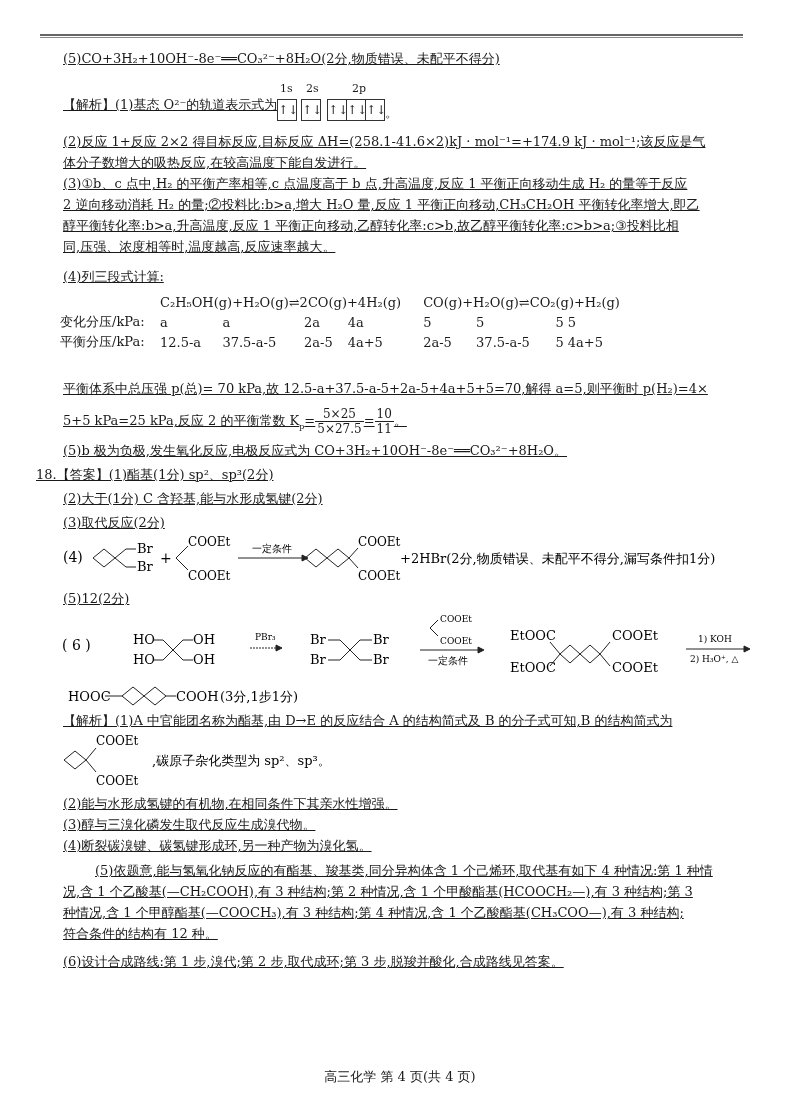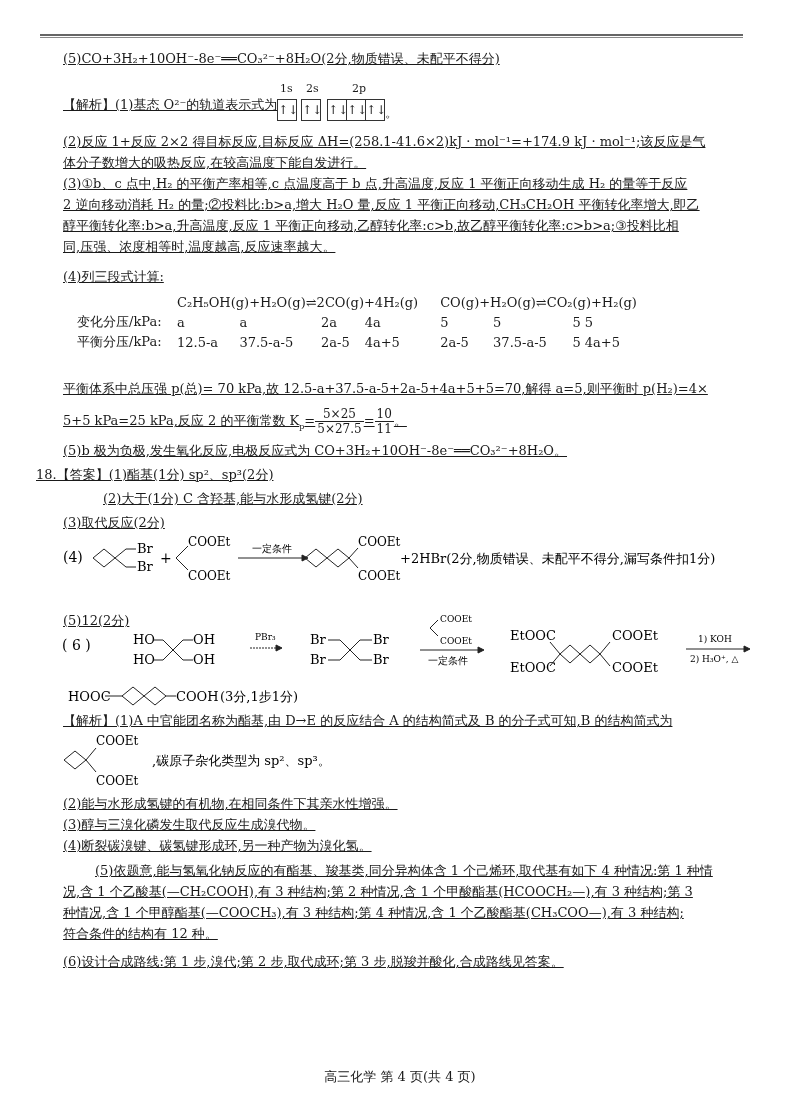--- a/index.html
+++ b/index.html
@@ -8,21 +8,21 @@
   .top-rule { position: absolute; left: 40px; top: 34px; width: 703px; height: 4px;
               border-top: 2px solid #666; border-bottom: 1px solid #888; box-sizing: border-box; }
   .line { position: absolute; left: 63px; white-space: nowrap; line-height: 17px; text-decoration: underline; }
   sub, sup { font-size: 8px; line-height: 0; }
   .orb-wrap { position: absolute; left: 277px; top: 82px; }
   .orb-labels span { position: absolute; top: 0; font-size: 11px; }
   .orb-box { position: absolute; top: 17px; height: 20px; border: 1px solid #333; display: flex; }
   .orb-box .cell { width: 18px; height: 20px; border-right: 1px solid #333; text-align: center;
                    font-size: 12px; line-height: 20px; }
   .orb-box .cell:last-child { border-right: none; }
-  table.ice { position: absolute; left: 77px; top: 292px; border-collapse: collapse; font-size: 13px; }
+  table.ice { position: absolute; left: 60px; top: 292px; border-collapse: collapse; font-size: 13px; }
   table.ice td { padding: 0; height: 20px; white-space: nowrap; vertical-align: middle; }
   .frac { display: inline-block; vertical-align: middle; text-align: center; font-size: 12px; line-height: 14px; }
   .frac .num { display: block; border-bottom: 1px solid #222; padding: 0 2px; }
   .frac .den { display: block; padding: 0 2px; }
   svg text { font-family: "DejaVu Serif", "Liberation Serif", serif; }
   .footer { position: absolute; left: 0; width: 800px; top: 1068px; text-align: center; font-size: 13px; }
 </style>
 </head>
 <body>
 
@@ -95,21 +95,21 @@
   </table>
 
 <div class="line" style="top:380px;">平衡体系中总压强 p(总)= 70 kPa,故 12.5-a+37.5-a-5+2a-5+4a+5+5=70,解得 a=5,则平衡时 p(H₂)=4×</div>
 <div class="line" style="top:404px; line-height:34px; height:34px;">
   <span>5+5 kPa=25 kPa,反应 2 的平衡常数 K</span><sub>p</sub>=<span class="frac"><span class="num">5×25</span><span class="den">5×27.5</span></span>=<span class="frac"><span class="num">10</span><span class="den">11</span></span>。
 </div>
 
 <div class="line" style="top:442px;">(5)b 极为负极,发生氧化反应,电极反应式为 CO+3H₂+10OH⁻-8e⁻══CO₃²⁻+8H₂O。</div>
 
 <div class="line" style="left:36px; top:466px;">18.【答案】(1)酯基(1分)   sp²、sp³(2分)</div>
-<div class="line" style="top:490px;margin-left:40px;">(2)大于(1分)   C 含羟基,能与水形成氢键(2分)</div>
+<div class="line" style="top:490px;">(2)大于(1分)   C 含羟基,能与水形成氢键(2分)</div>
 <div class="line" style="top:514px;">(3)取代反应(2分)</div>
 
 <svg style="position:absolute; left:50px; top:530px;" width="720" height="56">
   <text x="13" y="32" font-size="14">(4)</text>
 
   <g stroke="#222" stroke-width="1" fill="none">
     <polygon points="43,28 54,19 65,28 54,37"></polygon>
     <line x1="65" y1="28" x2="76" y2="19"></line>
     <line x1="76" y1="19" x2="86" y2="19"></line>
     <line x1="65" y1="28" x2="76" y2="37"></line>
@@ -133,21 +133,21 @@
     <polygon points="255,28 266,19 277,28 266,37"></polygon>
     <polygon points="277,28 288,19 299,28 288,37"></polygon>
     <line x1="299" y1="28" x2="308" y2="18"></line>
     <line x1="299" y1="28" x2="308" y2="38"></line>
   </g>
   <text x="308" y="16" font-size="12">COOEt</text>
   <text x="308" y="50" font-size="12">COOEt</text>
   <text x="350" y="33" font-size="13">+2HBr(2分,物质错误、未配平不得分,漏写条件扣1分)</text>
 </svg>
 
-<div class="line" style="top:590px;margin-top:22px;">(5)12(2分)</div>
+<div class="line" style="top:590px;">(5)12(2分)</div>
 
 <svg style="position:absolute; left:50px; top:612px;" width="720" height="100">
   <text x="12" y="38" font-size="14">( 6 )</text>
 
   <text x="83" y="32" font-size="13">HO</text>
   <text x="83" y="52" font-size="13">HO</text>
   <g stroke="#222" stroke-width="1" fill="none">
     <line x1="103" y1="28" x2="113" y2="28"></line>
     <line x1="113" y1="28" x2="123" y2="38"></line>
     <line x1="103" y1="48" x2="113" y2="48"></line>

